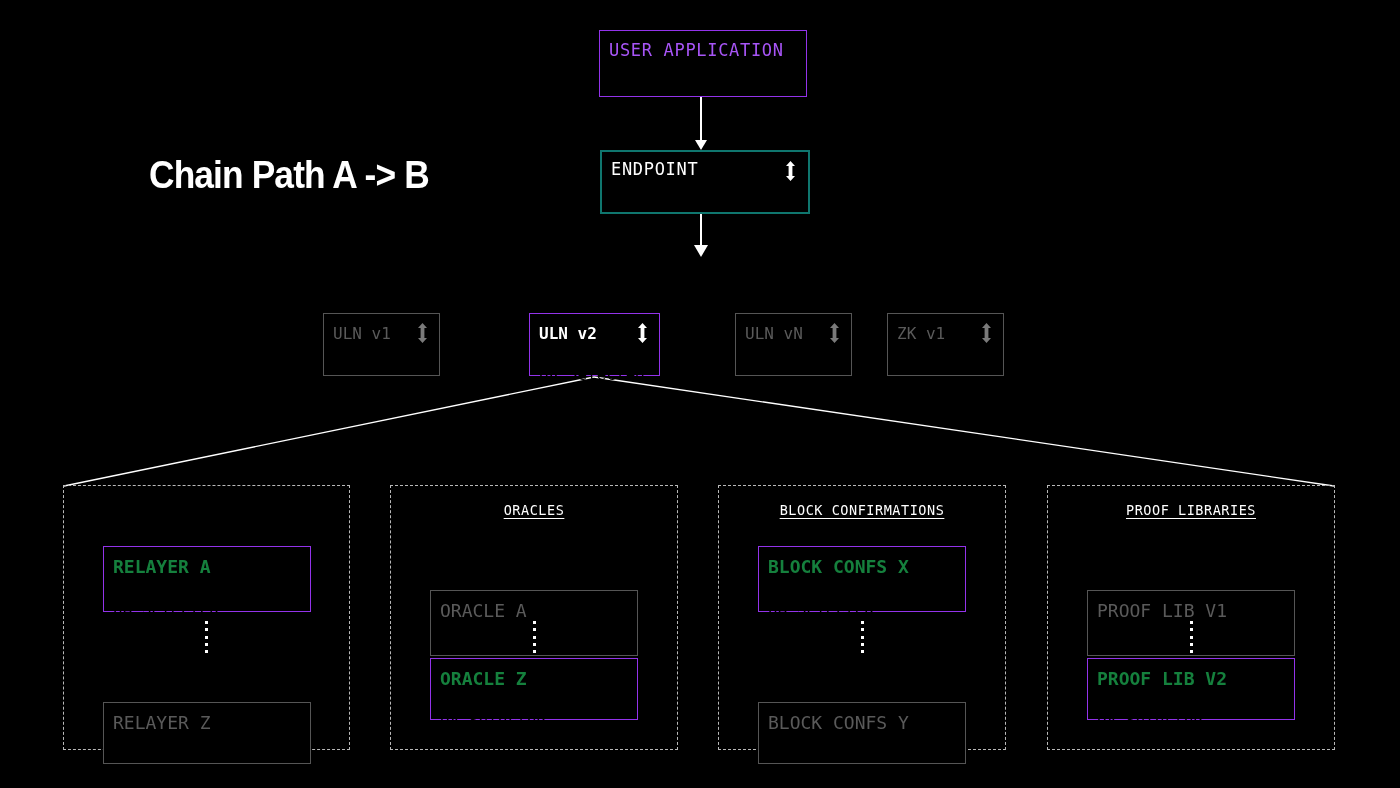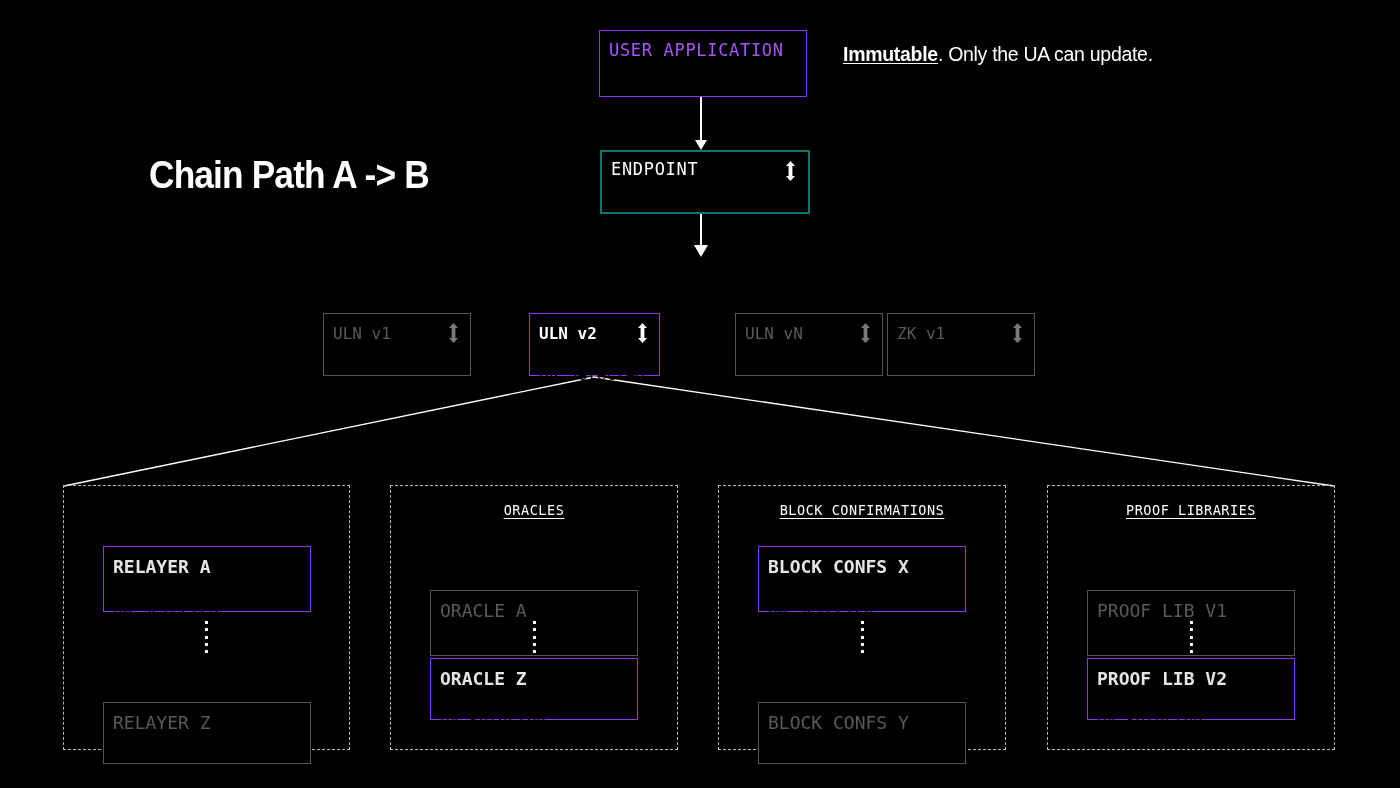--- a/index.html
+++ b/index.html
@@ -139,21 +139,21 @@
   #validation-libraries > .group-title {
     top: 14px;
     left: 16px; right: auto;
     text-align: left;
   }
 
   
   .vl-box {
     position: absolute;
     top: 313px;
-    width: 148px; height: 63px;
+    width: 117px; height: 63px;
     z-index: 3;
     background: #000;
   }
   .vl-box.inactive { border: 1.2px solid #555555; }
   .vl-box.active   { border: 1.6px solid #9333ea; }
 
   .vl-box .node-title {
     position: absolute;
     left: 9px; top: 10px;
     font-size: 16px;
@@ -195,21 +195,21 @@
   .card.inactive { border: 1.3px solid #555555; margin-top: 44px; }
   .card.active   { border: 1.6px solid #9333ea; }
 
   .card .node-title {
     position: absolute;
     left: 9px;
     font-size: 18px;
     top: 9px;
   }
   .card.inactive .node-title { color: #5a5a5a; font-weight: normal; }
-  .card.active   .node-title { color: #e5e5e5; font-weight: bold; }
+  .card.active   .node-title { color: #15803d; font-weight: bold; }
   .card .tags {
     position: absolute;
     left: 9px; top: 33px;
   }
 
   .card.slot-top    { top: 60px;  height: 66px; }
   .card.slot-bottom { top: 172px; height: 62px; }
 
   
   .vdots {
@@ -243,23 +243,20 @@
     <polygon points="694,245 708,245 701,257" fill="#ffffff"></polygon>
 
     <line x1="594" y1="377" x2="64" y2="486" stroke="#ffffff" stroke-width="1.3"></line>
     <line x1="594" y1="377" x2="1334" y2="486" stroke="#ffffff" stroke-width="1.3"></line>
   </svg>
 
   <div class="node" id="user-application">
     <div class="node-title">USER APPLICATION</div>
   </div>
 
-  <div id="immutable-note">
-    <span class="strong">Immutable</span><span>. Only the UA can update.</span>
-  </div>
 
   <div id="chain-path-title">Chain Path  A -&gt; B</div>
 
   <div class="node" id="endpoint">
     <div class="node-title">ENDPOINT</div>
     <span class="updown-icon">
       <svg viewBox="0 0 15 22">
         <path d="M7.5 1 L12 6 L9.4 6 L9.4 16 L12 16 L7.5 21 L3 16 L5.6 16 L5.6 6 L3 6 Z" fill="#ffffff"></path>
       </svg>
     </span>

